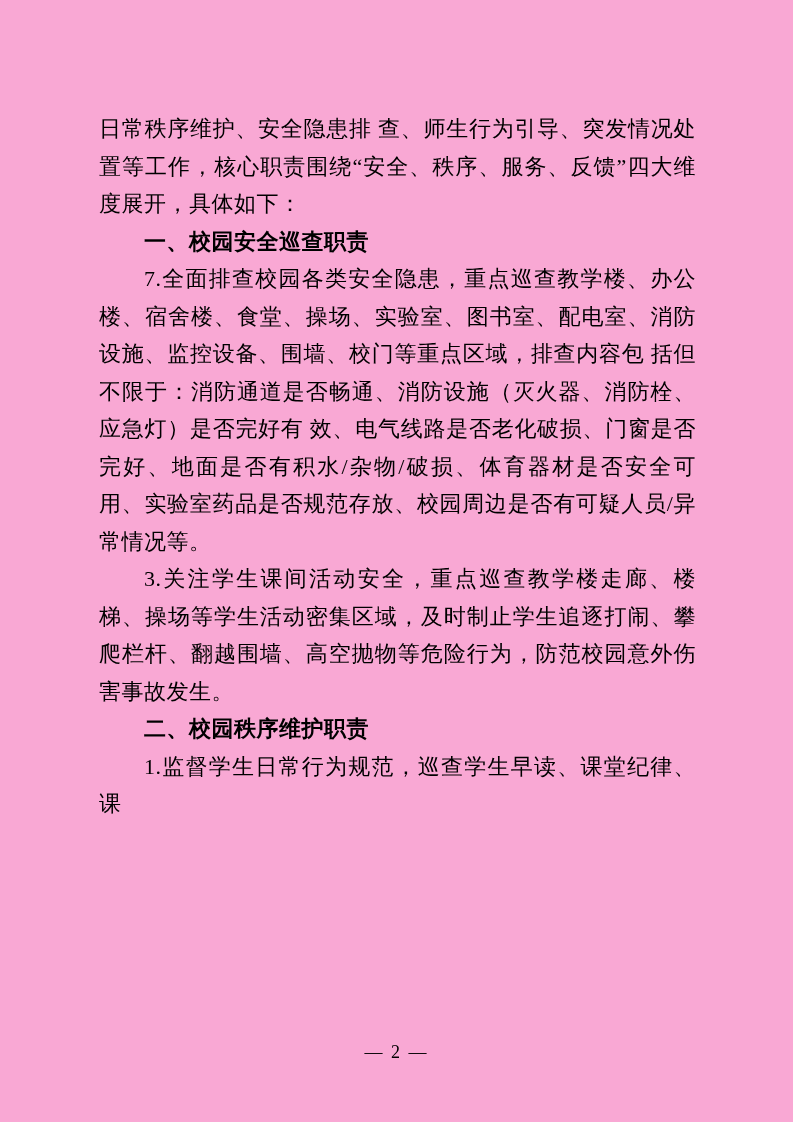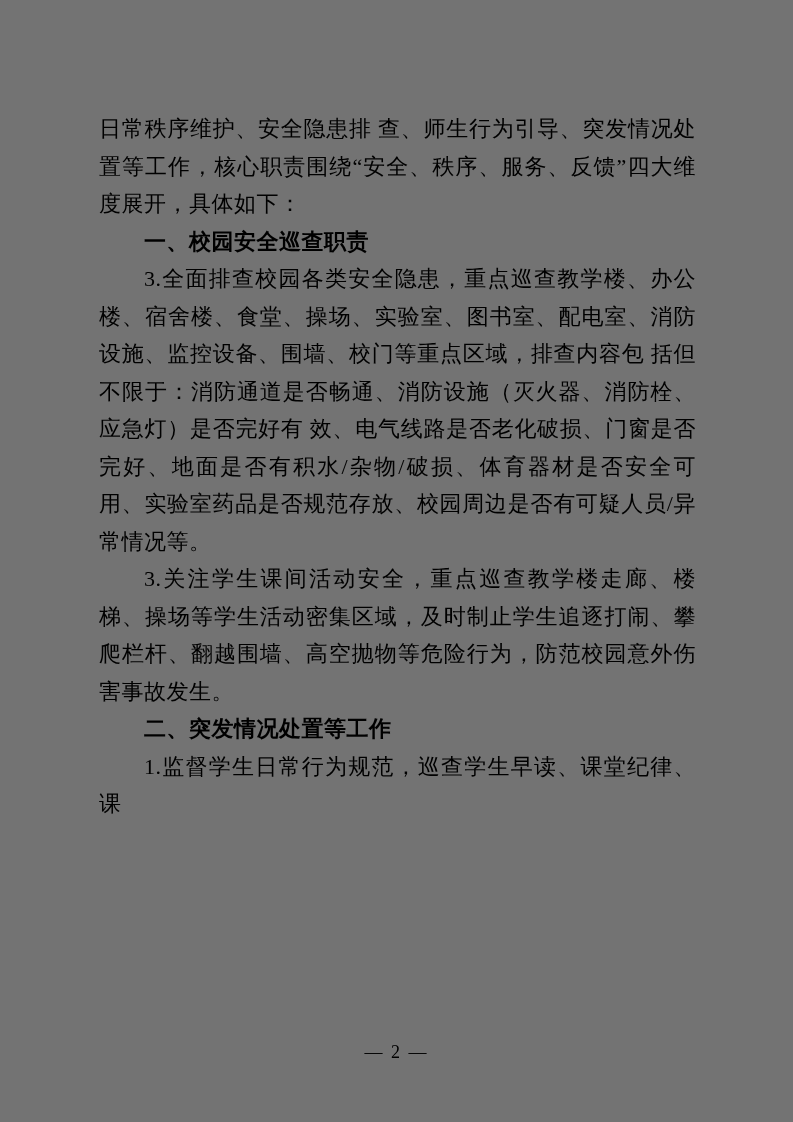--- a/index.html
+++ b/index.html
@@ -11,21 +11,21 @@
     body {
       width: 793px;
       height: 1122px;
       font-family: "Liberation Serif", "DejaVu Serif", serif;
       color: #000000;
     }
     .page {
       position: relative;
       width: 793px;
       height: 1122px;
-      background: #737373;
+      background: #f9a8d4;
       overflow: hidden;
     }
     .content {
       position: absolute;
       left: 99px;
       top: 110px;
       width: 597px;
       font-size: 22px;
       line-height: 37.5px;
       text-align: justify;
@@ -60,21 +60,21 @@
       letter-spacing: 2px;
     }
   </style>
 </head>
 <body>
 
 <div class="page">
   <div class="content" id="doc-body">
       <p class="continuation">日常秩序维护、安全隐患排 查、师生行为引导、突发情况处置等工作，核心职责围绕“安全、秩序、服务、反馈”四大维度展开，具体如下：</p>
       <p class="heading">一、校园安全巡查职责</p>
-      <p class="body">3.全面排查校园各类安全隐患，重点巡查教学楼、办公楼、宿舍楼、食堂、操场、实验室、图书室、配电室、消防设施、监控设备、围墙、校门等重点区域，排查内容包 括但不限于：消防通道是否畅通、消防设施（灭火器、消防栓、应急灯）是否完好有 效、电气线路是否老化破损、门窗是否完好、地面是否有积水/杂物/破损、体育器材是否安全可用、实验室药品是否规范存放、校园周边是否有可疑人员/异常情况等。</p>
+      <p class="body">7.全面排查校园各类安全隐患，重点巡查教学楼、办公楼、宿舍楼、食堂、操场、实验室、图书室、配电室、消防设施、监控设备、围墙、校门等重点区域，排查内容包 括但不限于：消防通道是否畅通、消防设施（灭火器、消防栓、应急灯）是否完好有 效、电气线路是否老化破损、门窗是否完好、地面是否有积水/杂物/破损、体育器材是否安全可用、实验室药品是否规范存放、校园周边是否有可疑人员/异常情况等。</p>
       <p class="body">3.关注学生课间活动安全，重点巡查教学楼走廊、楼梯、操场等学生活动密集区域，及时制止学生追逐打闹、攀爬栏杆、翻越围墙、高空抛物等危险行为，防范校园意外伤害事故发生。</p>
-      <p class="heading">二、突发情况处置等工作</p>
+      <p class="heading">二、校园秩序维护职责</p>
       <p class="body">1.监督学生日常行为规范，巡查学生早读、课堂纪律、课</p>
     </div>
   <div class="footer">
     <span>— 2 —</span>
   </div>
 </div>
 
 </body></html>

